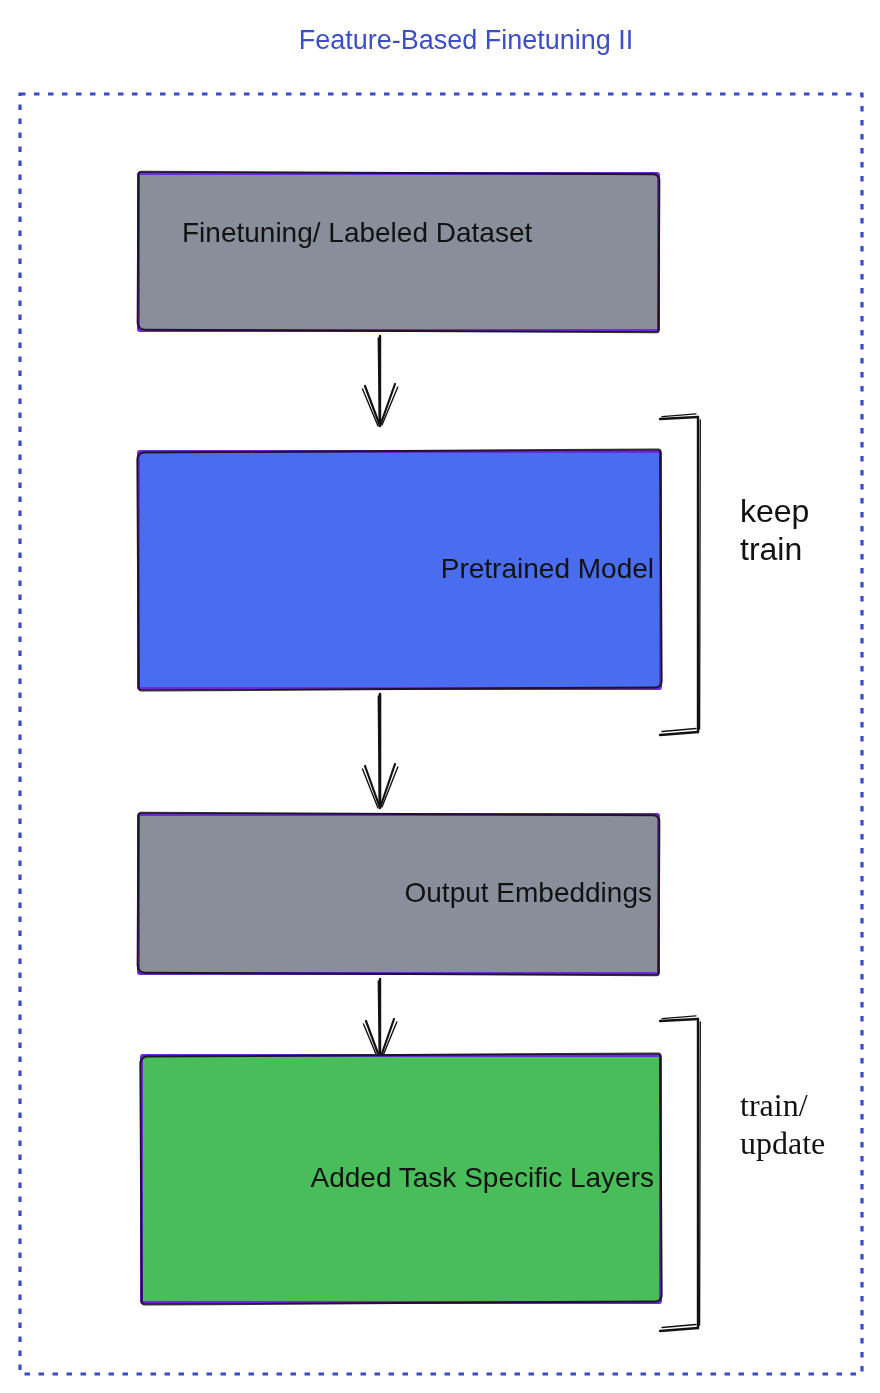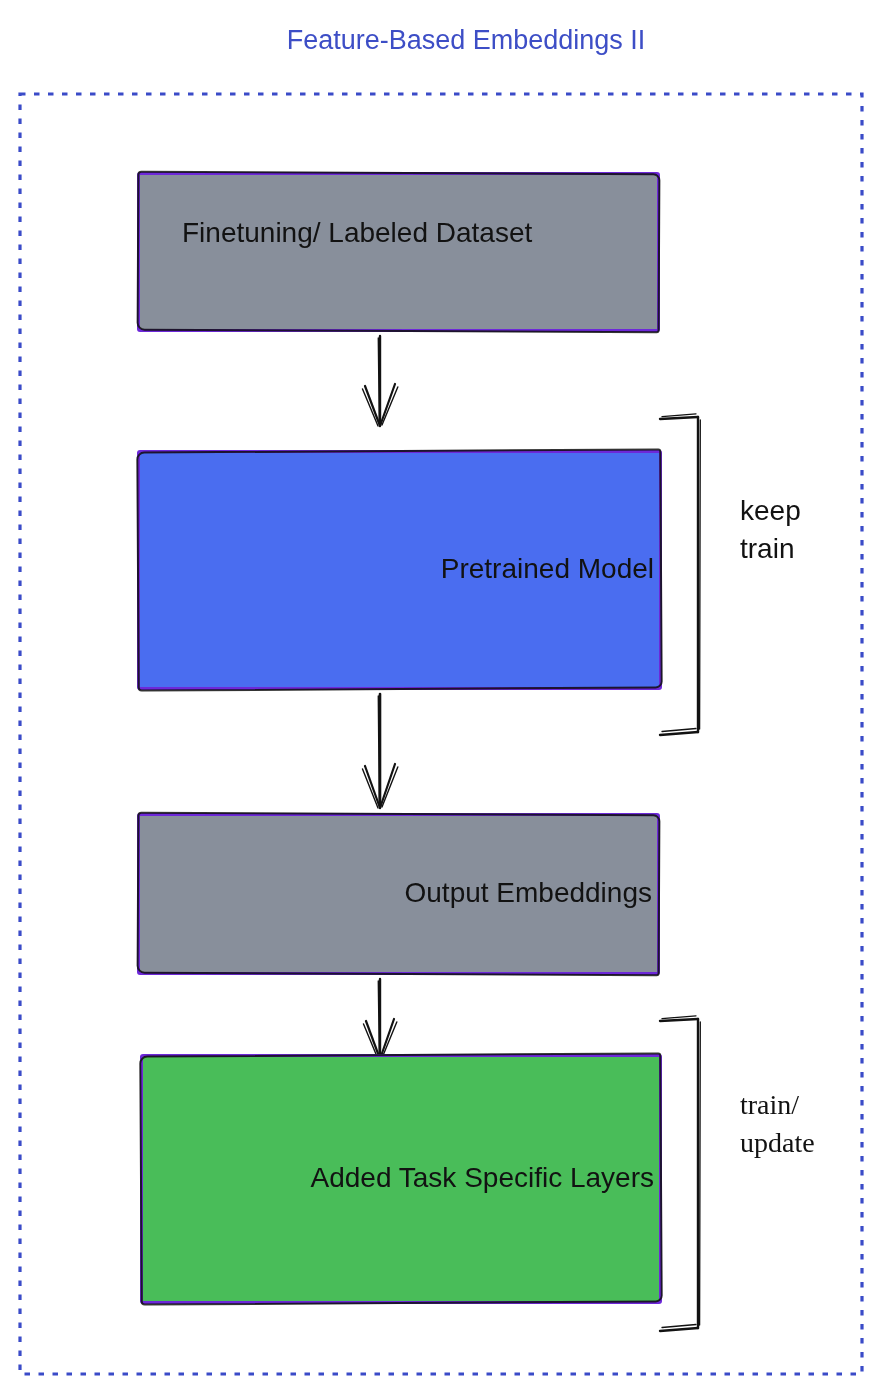--- a/index.html
+++ b/index.html
@@ -19,31 +19,31 @@
   .box::before{
     content:"";position:absolute;inset:-3px;border:2px solid rgba(15,15,15,.85);
     border-radius:4px 7px 3px 8px;transform:rotate(.3deg);pointer-events:none;
   }
   .box.tilt-b::before{transform:rotate(-.35deg);border-radius:8px 3px 7px 4px;}
   .box .lbl{position:absolute;left:0;right:5px;text-align:right;}
   .box.center .lbl{top:50%;transform:translateY(-54%);}
   .box.topleft .lbl{top:42px;left:42px;right:auto;text-align:left;}
   .arrow-svg,.bracket-svg{position:absolute;}
   .side-label{
-    position:absolute;font-size:28px;line-height:38px;color:#121212;
+    position:absolute;font-size:32px;line-height:38px;color:#121212;
     white-space:nowrap;
   }
   svg path{fill:none;stroke:#121212;stroke-linecap:round;}
 </style>
 </head>
 <body>
 
 <div class="stage">
 
-  <div class="title" style="color: rgb(61, 78, 198);">Feature-Based Embeddings II</div>
+  <div class="title" style="color: rgb(61, 78, 198);">Feature-Based Finetuning II</div>
 
   <svg class="frame-svg" width="846" height="1284" viewBox="0 0 846 1284">
     <rect x="2" y="2" width="842" height="1280" fill="none" stroke-width="3.2" stroke-dasharray="5.5 8.5" stroke="#3A4BC8"></rect>
   </svg>
 
   <div class="box topleft" style="left: 137px; top: 172px; width: 523px; height: 160px; background: rgb(136, 143, 155);">
     <div class="lbl">Finetuning/ Labeled Dataset</div>
   </div>
 
   <svg class="arrow-svg" style="left:355px;top:334px;" width="50" height="96" viewBox="0 0 50 96">

